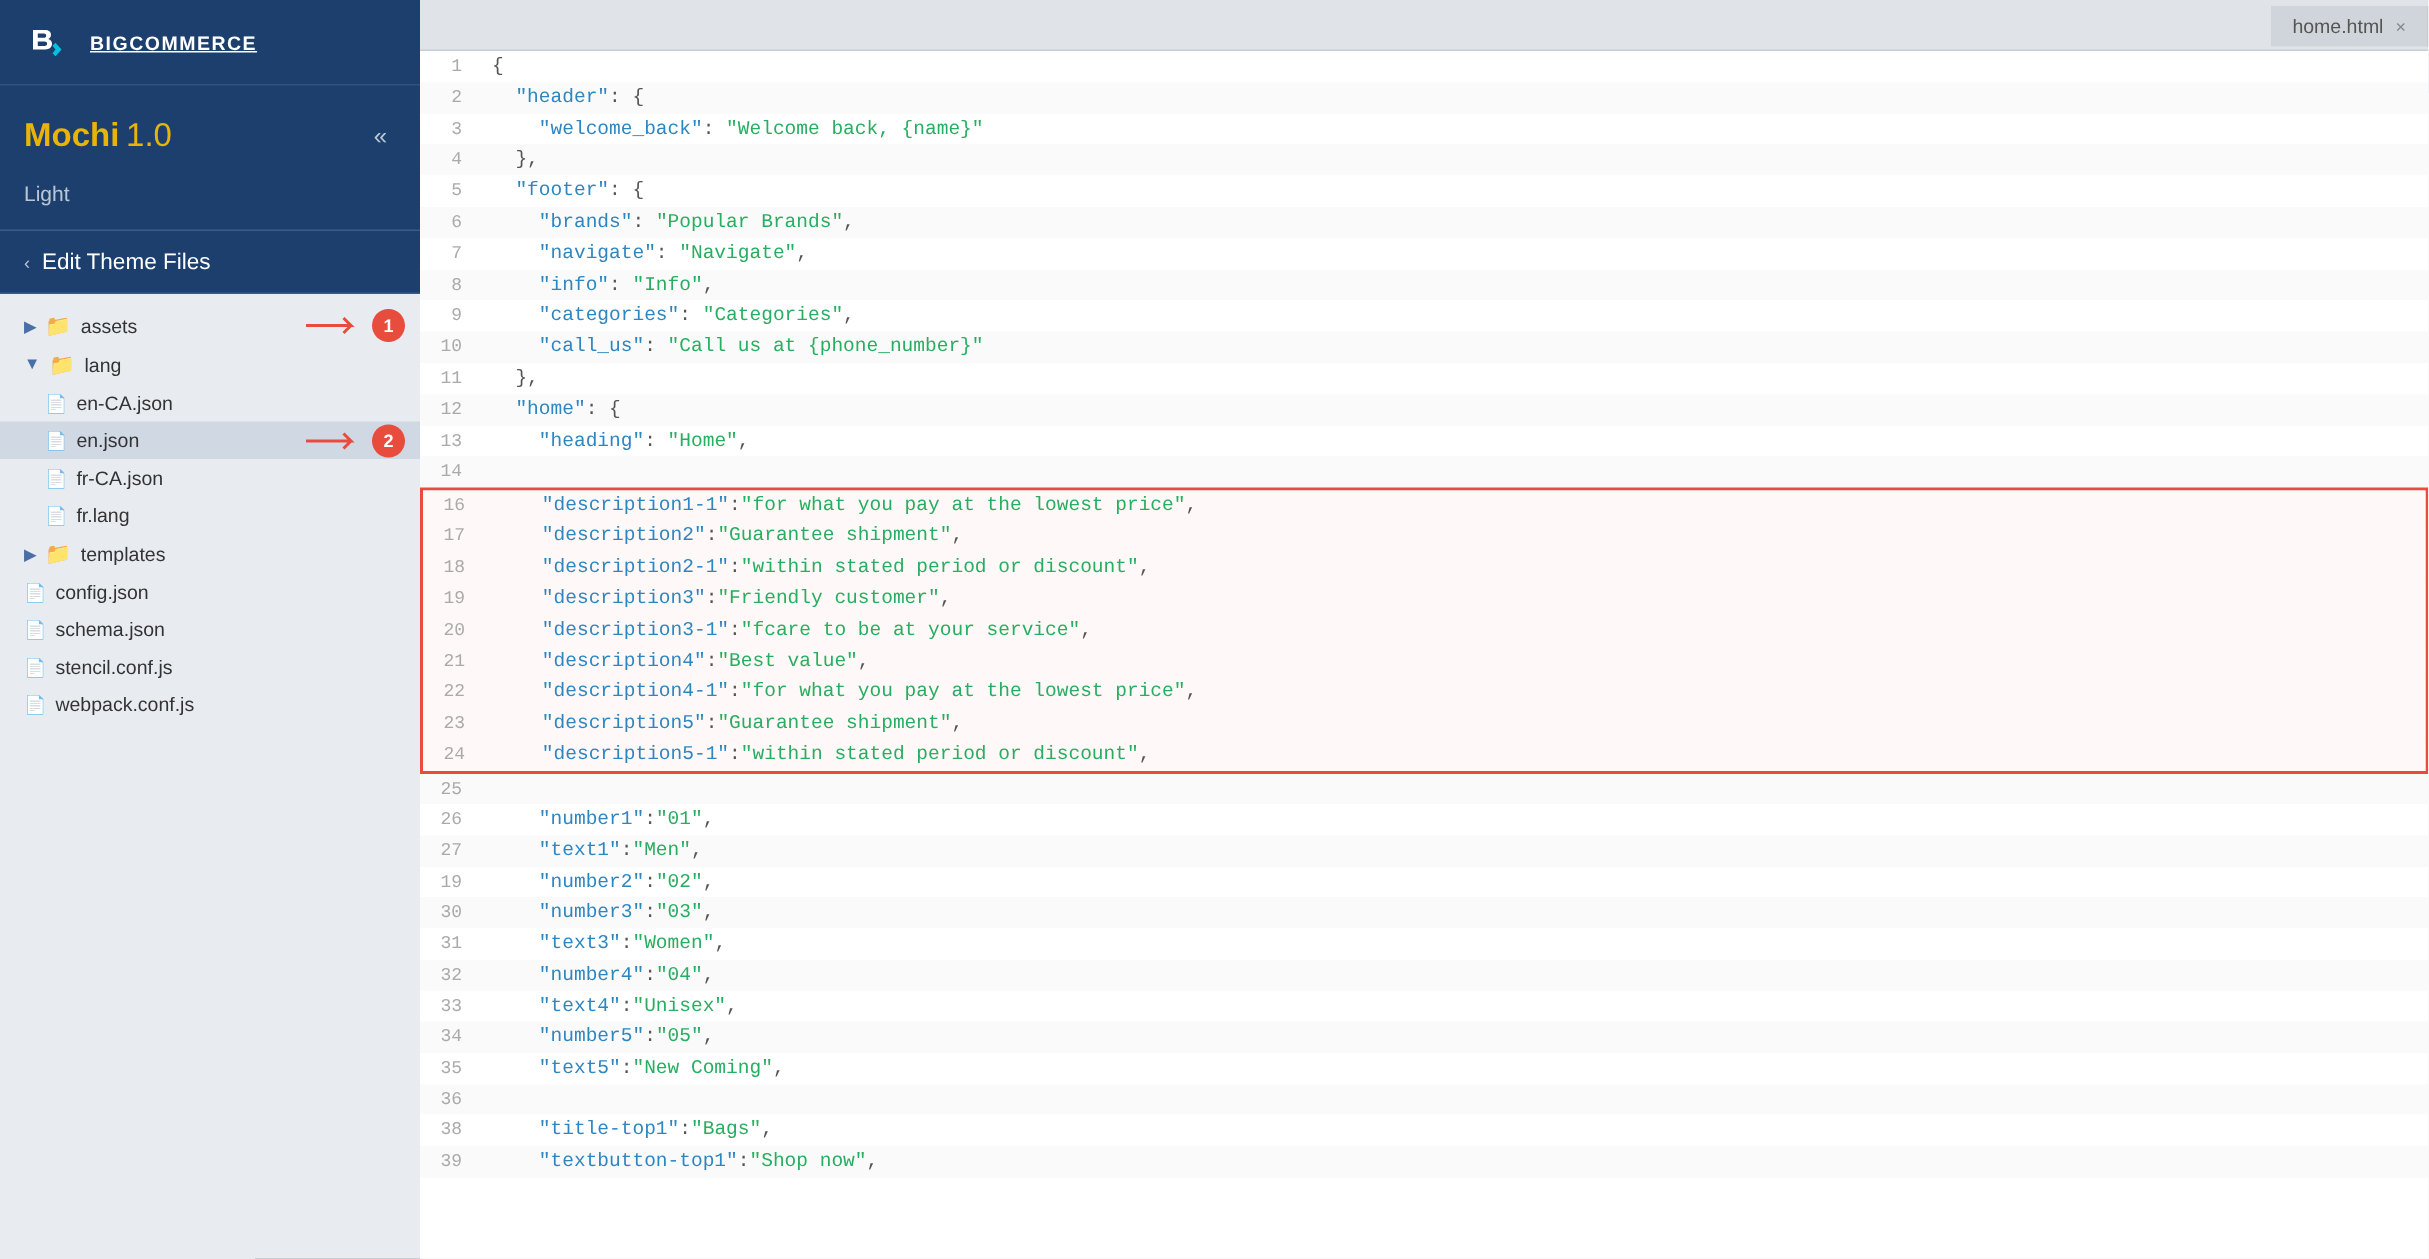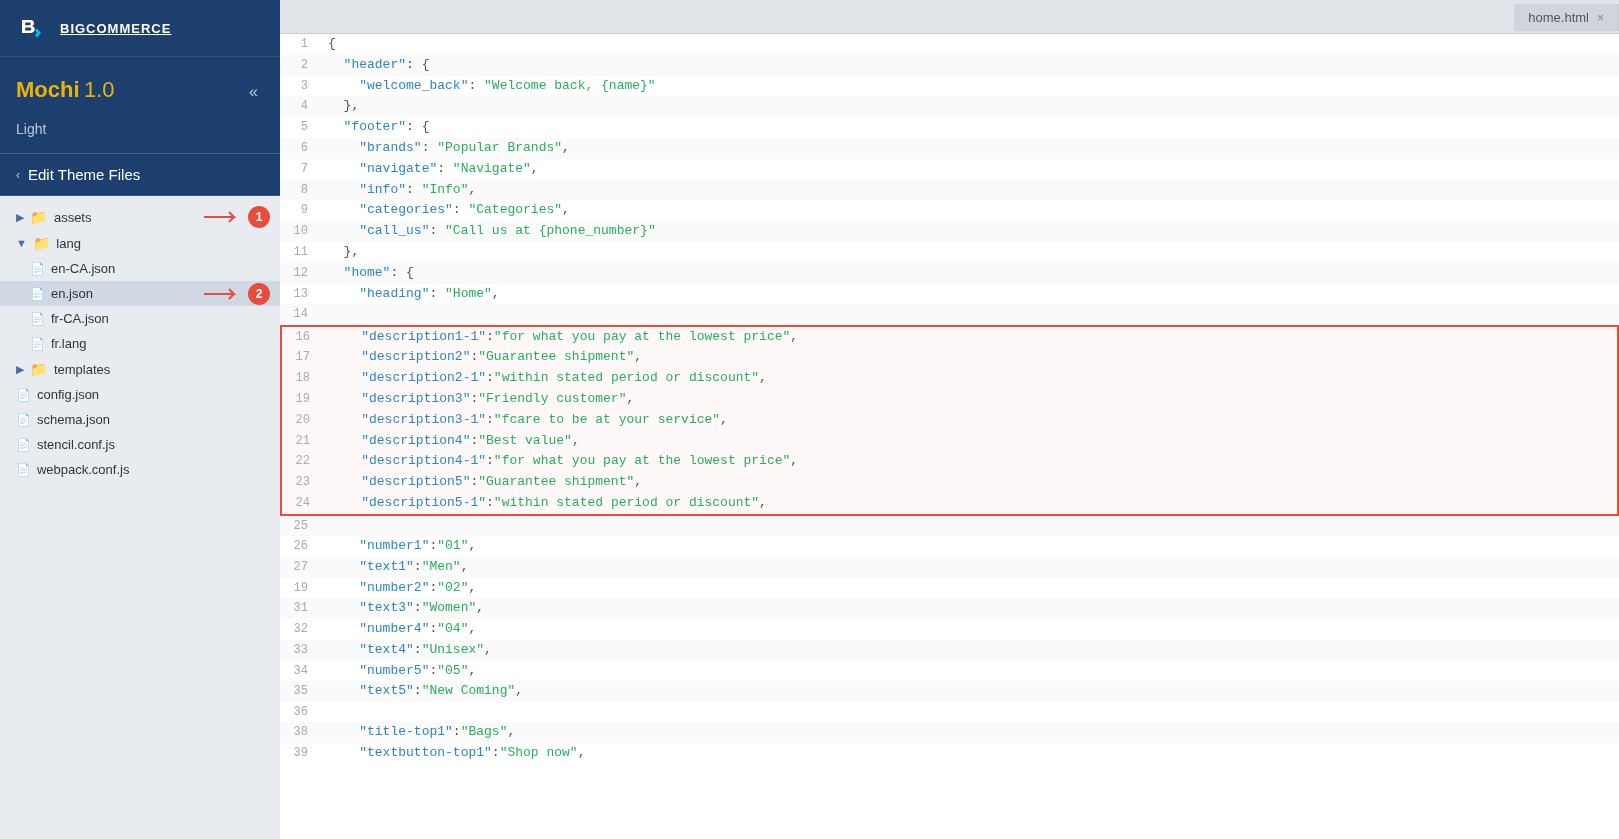--- a/index.html
+++ b/index.html
@@ -399,20 +399,21 @@
           <div class="code-line"><span class="line-number">20</span><span class="line-content">    <span class="s-key">"description3-1"</span><span class="s-punc">:</span><span class="s-str">"fcare to be at your service"</span><span class="s-punc">,</span></span></div>
           <div class="code-line"><span class="line-number">21</span><span class="line-content">    <span class="s-key">"description4"</span><span class="s-punc">:</span><span class="s-str">"Best value"</span><span class="s-punc">,</span></span></div>
           <div class="code-line"><span class="line-number">22</span><span class="line-content">    <span class="s-key">"description4-1"</span><span class="s-punc">:</span><span class="s-str">"for what you pay at the lowest price"</span><span class="s-punc">,</span></span></div>
           <div class="code-line"><span class="line-number">23</span><span class="line-content">    <span class="s-key">"description5"</span><span class="s-punc">:</span><span class="s-str">"Guarantee shipment"</span><span class="s-punc">,</span></span></div>
           <div class="code-line"><span class="line-number">24</span><span class="line-content">    <span class="s-key">"description5-1"</span><span class="s-punc">:</span><span class="s-str">"within stated period or discount"</span><span class="s-punc">,</span></span></div>
         </div>
         <div class="code-line"><span class="line-number">25</span><span class="line-content"></span></div>
         <div class="code-line"><span class="line-number">26</span><span class="line-content">    <span class="s-key">"number1"</span><span class="s-punc">:</span><span class="s-str">"01"</span><span class="s-punc">,</span></span></div>
         <div class="code-line"><span class="line-number">27</span><span class="line-content">    <span class="s-key">"text1"</span><span class="s-punc">:</span><span class="s-str">"Men"</span><span class="s-punc">,</span></span></div>
         <div class="code-line"><span class="line-number">19</span><span class="line-content">    <span class="s-key">"number2"</span><span class="s-punc">:</span><span class="s-str">"02"</span><span class="s-punc">,</span></span></div>
+        <div class="code-line"><span class="line-number">30</span><span class="line-content">    <span class="s-key">"number3"</span><span class="s-punc">:</span><span class="s-str">"03"</span><span class="s-punc">,</span></span></div>
         <div class="code-line"><span class="line-number">31</span><span class="line-content">    <span class="s-key">"text3"</span><span class="s-punc">:</span><span class="s-str">"Women"</span><span class="s-punc">,</span></span></div>
         <div class="code-line"><span class="line-number">32</span><span class="line-content">    <span class="s-key">"number4"</span><span class="s-punc">:</span><span class="s-str">"04"</span><span class="s-punc">,</span></span></div>
         <div class="code-line"><span class="line-number">33</span><span class="line-content">    <span class="s-key">"text4"</span><span class="s-punc">:</span><span class="s-str">"Unisex"</span><span class="s-punc">,</span></span></div>
         <div class="code-line"><span class="line-number">34</span><span class="line-content">    <span class="s-key">"number5"</span><span class="s-punc">:</span><span class="s-str">"05"</span><span class="s-punc">,</span></span></div>
         <div class="code-line"><span class="line-number">35</span><span class="line-content">    <span class="s-key">"text5"</span><span class="s-punc">:</span><span class="s-str">"New Coming"</span><span class="s-punc">,</span></span></div>
         <div class="code-line"><span class="line-number">36</span><span class="line-content"></span></div>
         <div class="code-line"><span class="line-number">38</span><span class="line-content">    <span class="s-key">"title-top1"</span><span class="s-punc">:</span><span class="s-str">"Bags"</span><span class="s-punc">,</span></span></div>
         <div class="code-line"><span class="line-number">39</span><span class="line-content">    <span class="s-key">"textbutton-top1"</span><span class="s-punc">:</span><span class="s-str">"Shop now"</span><span class="s-punc">,</span></span></div>
       </div>
   </div>

